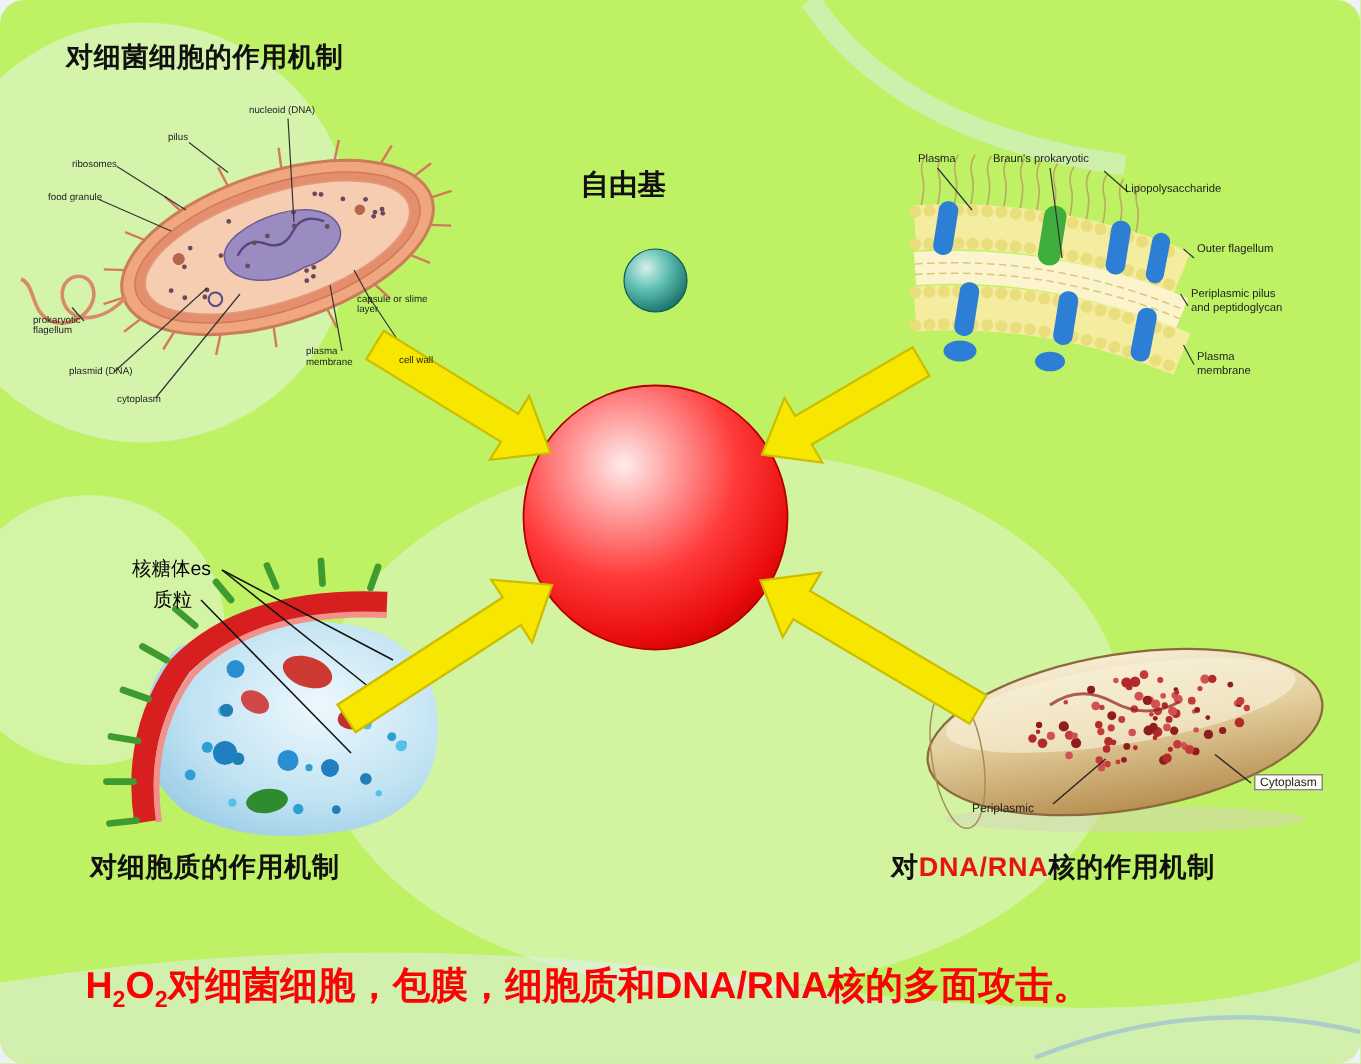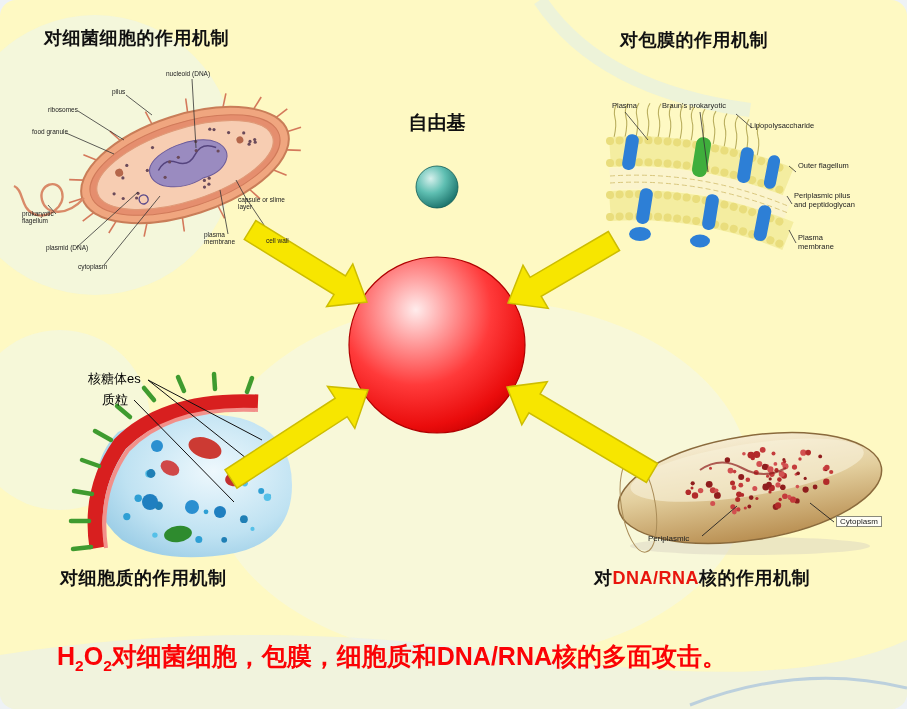--- a/index.html
+++ b/index.html
@@ -1,26 +1,26 @@
 <!DOCTYPE html>
 <html style="--arrow-yellow: #f7e600; --caption-red: #fb0205; --dna-highlight-red: #e8150d;"><head>
 <meta charset="utf-8">
 <style>
   *{margin:0;padding:0;box-sizing:border-box}
   body{background:#eef2f5;font-family:"Liberation Sans","DejaVu Sans",sans-serif}
-  #stage{position:relative;width:907px;height:709px;background:#fef9c3;border-radius:16px;overflow:hidden;margin:0 auto}
+  #stage{position:relative;width:907px;height:709px;background:#bef264;border-radius:16px;overflow:hidden;margin:0 auto}
   #scene{position:absolute;left:0;top:0}
   .title{position:absolute;font-size:18px;font-weight:bold;color:#111;white-space:nowrap;letter-spacing:.5px}
   .red{color:var(--dna-highlight-red,#e8150d)}
   .lbl{position:absolute;font-size:6.5px;color:#222;line-height:1.15}
   .mlbl{position:absolute;font-size:7.5px;color:#222;line-height:1.15}
   .klbl{position:absolute;font-size:13px;font-weight:normal;color:#000;white-space:nowrap}
   .dlbl{position:absolute;font-size:8px;color:#222;white-space:nowrap}
   .tag{background:#fffef6;border:1px solid #8a8a7a;padding:0 3px}
-  #free-radical-label{position:absolute;left:387px;top:110px;width:100px;text-align:center;font-size:19px;font-weight:bold;color:#111}
+  #free-radical-label{position:absolute;left:387px;top:110px;width:100px;font-size:19px;font-weight:bold;color:#111}
   #caption{position:absolute;left:57px;top:640px;font-size:25px;font-weight:bold;color:var(--caption-red,#fb0205);white-space:nowrap}
   #caption sub{font-size:.62em}
 </style>
 </head>
 <body>
 
 <div id="stage">
 
   <svg id="scene" width="907" height="709" viewBox="0 0 907 709">
     <defs>
@@ -331,21 +331,20 @@
 
     <g id="arrows">
         <polygon points="244.2,239.4 334.0,294.6 326.6,306.5 367.0,302.0 352.8,263.9 345.5,275.9 255.8,220.6" fill="#f7e600" stroke="#cdbd00" stroke-width="1.5"></polygon>
         <polygon points="608.4,231.5 530.1,277.3 523.0,265.3 508.0,303.0 548.2,308.4 541.2,296.3 619.6,250.5" fill="#f7e600" stroke="#cdbd00" stroke-width="1.5"></polygon>
         <polygon points="237.0,488.2 347.2,416.7 354.8,428.4 368.0,390.0 327.5,386.5 335.2,398.2 225.0,469.8" fill="#f7e600" stroke="#cdbd00" stroke-width="1.5"></polygon>
         <polygon points="657.6,463.5 540.1,393.9 547.3,381.8 507.0,387.0 521.8,424.8 528.9,412.8 646.4,482.5" fill="#f7e600" stroke="#cdbd00" stroke-width="1.5"></polygon>
       </g>
   </svg>
 
   <div class="title" style="left:44px;top:26px">对细菌细胞的作用机制</div>
-  <div class="title" style="left:620px;top:28px">对包膜的作用机制</div>
   <div class="title" style="left:594px;top:566px">
     <span>对</span><span class="red">DNA/RNA</span><span>核的作用机制</span>
   </div>
   <div class="title" style="left:60px;top:566px">对细胞质的作用机制</div>
 
   <div id="free-radical-label">自由基</div>
 
   <div class="lbl" style="left:166px;top:70px">nucleoid (DNA)</div>
   <div class="lbl" style="left:112px;top:88px">pilus</div>
   <div class="lbl" style="left:48px;top:106px">ribosomes</div>

